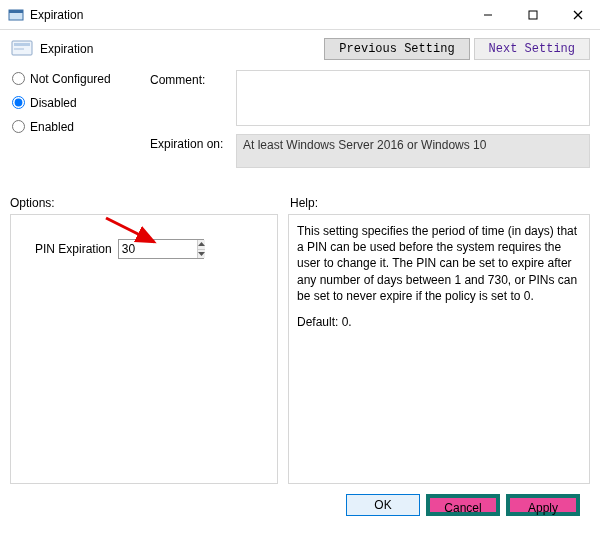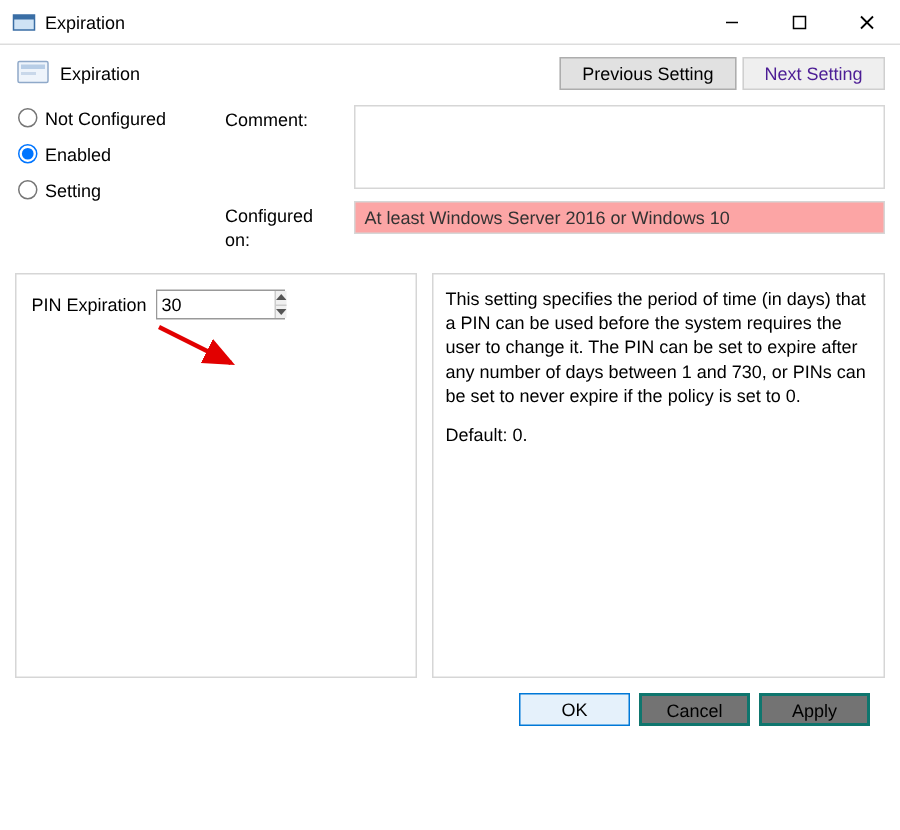--- a/index.html
+++ b/index.html
@@ -44,21 +44,21 @@
     display: inline-flex; align-items: center; justify-content: center;
     margin-right: 6px;
   }
   .header-row .hdr-title { flex: 0 0 auto; }
   .header-row .hdr-spacer { flex: 1; }
   .navbtn {
     height: 22px;
     padding: 0 14px;
     border: 1px solid #adadad;
     background: #e1e1e1;
-    font-family: Liberation Sans, sans-serif;
+    font-family: Liberation Mono, monospace;
     font-size: 12px;
     text-align: center;
     line-height: 20px;
     margin-left: 4px;
     border-radius: 0;
     cursor: default;
   }
   .navbtn.disabled { color: #4c1d95; background: #efefef; border-color: #cfcfcf; }
   .upper-grid {
     display: flex;
@@ -87,23 +87,23 @@
     height: 56px;
     overflow-y: scroll;
     padding: 2px 4px;
     font-family: inherit;
     font-size: 12px;
     resize: none;
     width: 100%;
   }
   .supported-box {
     border: 1px solid #d6d6d6;
-    background: #fca5a5;
+    background: #e5e5e5;
     color: #333;
-    height: 22px;
+    height: 34px;
     overflow-y: scroll;
     padding: 3px 6px;
     margin-top: 8px;
     width: 100%;
   }
   .mid-labels {
     display: flex;
     margin-top: 14px;
     margin-bottom: 4px;
   }
@@ -111,21 +111,21 @@
   .lower {
     display: flex;
     gap: 10px;
   }
   .options-pane, .help-pane {
     border: 1px solid #d6d6d6;
     background: #fff;
     height: 270px;
     overflow: auto;
   }
-  .options-pane { width: 268px; padding: 10px; }
+  .options-pane { width: 268px; padding: 24px; }
   .help-pane { flex: 1; padding: 8px 8px; overflow-y: scroll; line-height: 1.35; }
   .option-row { display: flex; align-items: center; gap: 6px; }
   .spinner {
     display: inline-flex;
     border: 1px solid #999;
     height: 20px;
     width: 86px;
   }
   .spinner input {
     border: none;
@@ -150,22 +150,22 @@
   .spin-btns svg { width: 7px; height: 4px; }
   .help-pane p { margin: 0 0 10px 0; }
   .footer {
     display: flex;
     justify-content: flex-end;
     gap: 6px;
     padding: 10px 10px 0 0;
   }
   .btn {
     width: 74px; height: 22px;
-    border: 2px solid #0f766e;
-    background: #737373;
+    border: 4px solid #0f766e;
+    background: #ec4899;
     font-family: inherit;
     font-size: 12px;
     line-height: 18px;
     text-align: center;
     border-radius: 0;
     cursor: default;
   }
   .btn.default { border: 1px solid #0078d7; background: #e5f1fb; }
   .arrow-annotation {
     position: absolute;
@@ -222,39 +222,43 @@
   </div>
 
   <div class="upper-grid">
     <div class="radios">
       <label class="radio-row">
         <input type="radio" name="state" style="">
         <span>Not Configured</span>
       </label>
       <label class="radio-row">
         <input type="radio" name="state" checked="" style="">
-        <span>Enabled</span>
+        <span>Disabled</span>
       </label>
       <label class="radio-row">
         <input type="radio" name="state" style="">
-        <span>Setting</span>
+        <span>Enabled</span>
       </label>
     </div>
 
     <div class="labels-col">
       <div class="lbl">Comment:</div>
-      <div class="lbl lbl2">Configured on:</div>
+      <div class="lbl lbl2">Expiration on:</div>
     </div>
 
     <div class="fields-col">
       <textarea class="textarea" style=""></textarea>
       <div class="supported-box">At least Windows Server 2016 or Windows 10</div>
     </div>
   </div>
 
+  <div class="mid-labels">
+    <div class="opt-lbl">Options:</div>
+    <div>Help:</div>
+  </div>
 
   <div class="lower">
     <div class="options-pane">
       <div class="option-row">
         <span>PIN Expiration</span>
         <span class="spinner">
           <input type="text" value="30" style="">
           <span class="spin-btns">
             <span class="sb">
               <svg viewBox="0 0 7 4">

